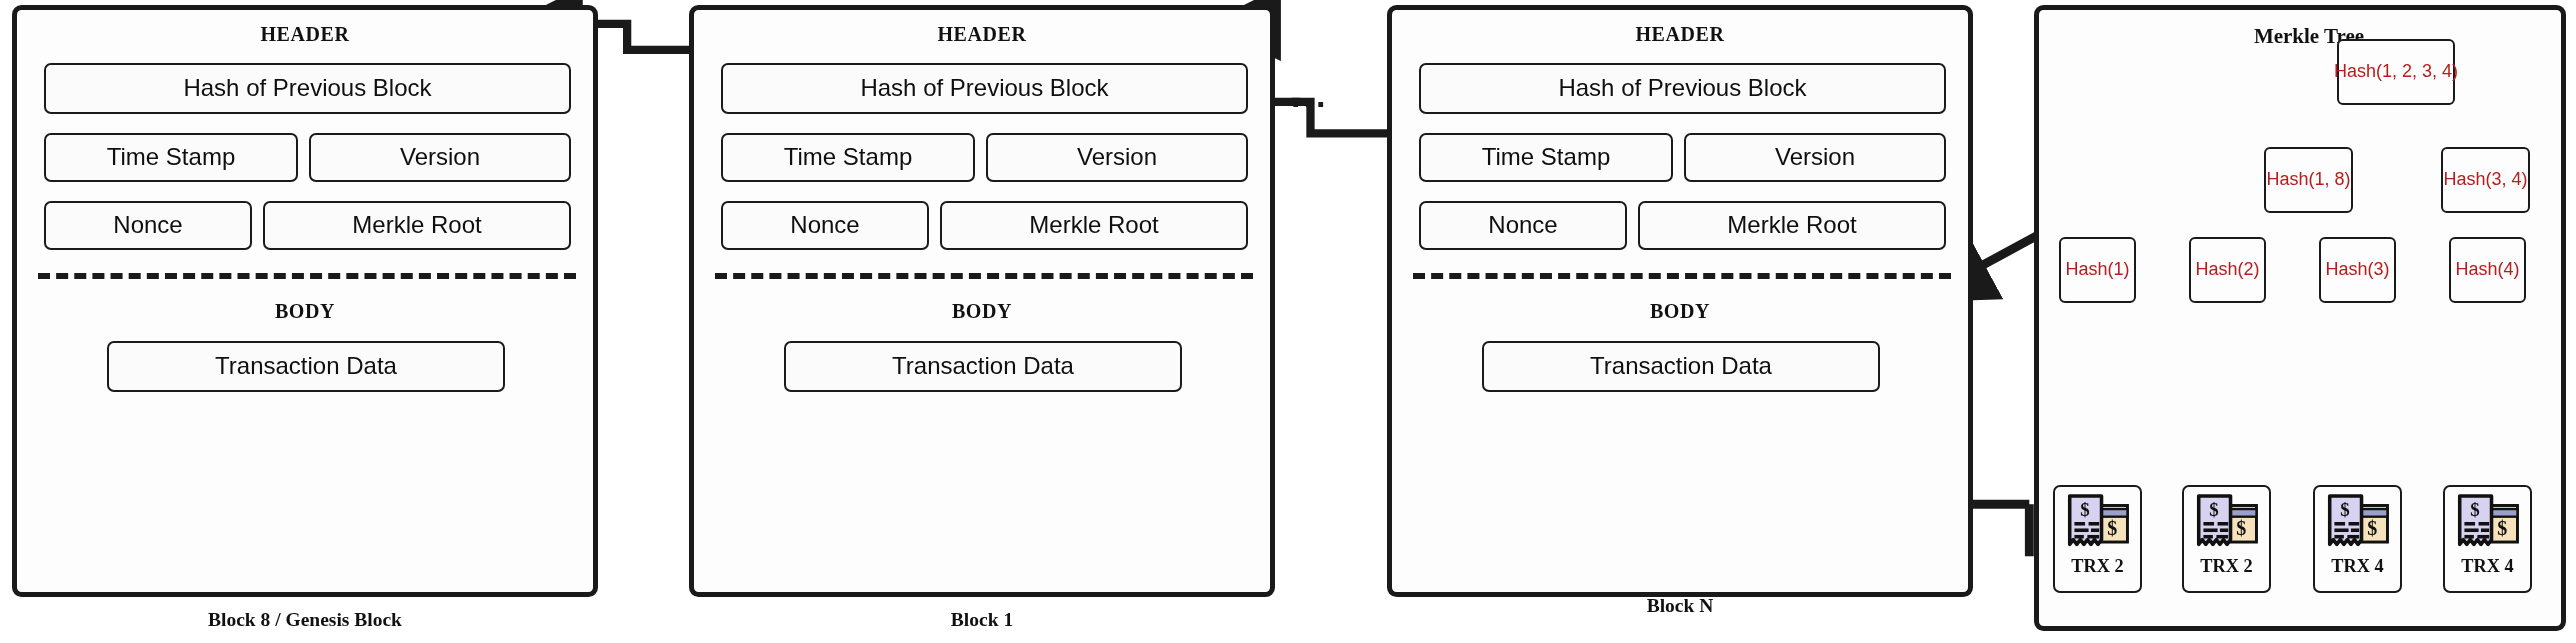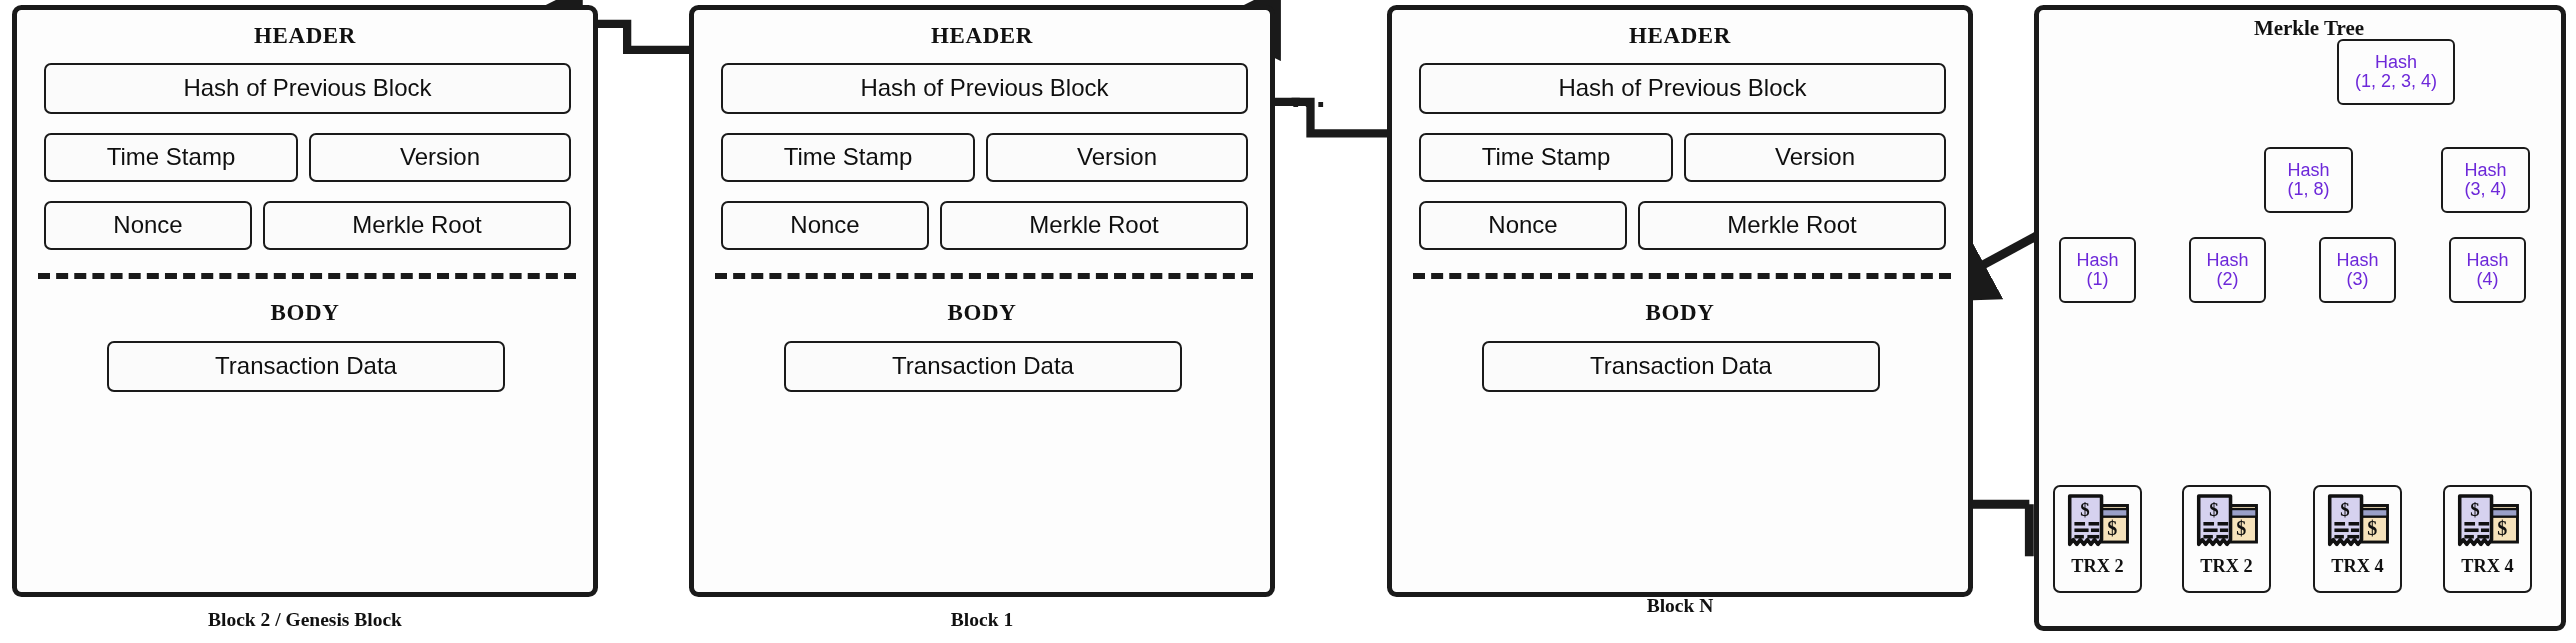--- a/index.html
+++ b/index.html
@@ -28,21 +28,21 @@
     border: 5.3px solid #1a1a1a;
     border-radius: 9.5px;
     background: #fdfdfd;
   }
   .block-title {
     position: absolute;
     left: 0; right: 0;
     text-align: center;
     font-family: "Liberation Serif", serif;
     font-weight: bold;
-    font-size: 23px;
+    font-size: 20px;
     letter-spacing: 0.6px;
     color: #111;
   }
   
   .field {
     position: absolute;
     box-sizing: border-box;
     border: 2.4px solid #1a1a1a;
     border-radius: 7px;
     background: #fbfbfb;
@@ -88,27 +88,27 @@
     font-size: 21px;
     color: #111;
   }
   .hash-node {
     position: absolute;
     box-sizing: border-box;
     border: 2.4px solid #1a1a1a;
     border-radius: 6px;
     background: #fdfdfd;
     display: flex;
-    flex-direction: column;
+    flex-direction: row;
     align-items: center;
     justify-content: center;
     font-family: "Liberation Sans", sans-serif;
     font-size: 18px;
     line-height: 1.06;
-    color: #6d28d9;
+    color: #b91c1c;
     white-space: nowrap;
   }
   .hash-node .l2 { font-size: 18px; }
 
   .trx-node {
     position: absolute;
     box-sizing: border-box;
     border: 2.4px solid #1a1a1a;
     border-radius: 7px;
     background: #fdfdfd;
@@ -209,21 +209,21 @@
     <div class="field" style="left:27px; top:191px; width:208px; height:49px;">Nonce</div>
 
     <div class="field" style="left:246px; top:191px; width:308px; height:49px;">Merkle Root</div>
 
     <div class="divider" style="left:21px; top:263px; width:538px;"></div>
 
     <div class="block-title" style="top:290px;">BODY</div>
 
     <div class="field" style="left:90px; top:331px; width:398px; height:51px;">Transaction Data</div>
   </div>
-  <div class="block-caption" style="left:12px; top:609px; width:586px;">Block 2 / Genesis Block</div>
+  <div class="block-caption" style="left:12px; top:609px; width:586px;">Block 8 / Genesis Block</div>
 
   <div class="block" style="left:689px; top:4.7px; width:586px; height:592px;">
     <div class="block-title" style="top:13px;">HEADER</div>
 
     <div class="field" style="left:27px; top:53px; width:527px; height:51px;">Hash of Previous Block</div>
 
     <div class="field" style="left:27px; top:123px; width:254px; height:49px;">Time Stamp</div>
 
     <div class="field" style="left:292px; top:123px; width:262px; height:49px;">Version</div>
 
@@ -256,21 +256,21 @@
 
     <div class="divider" style="left:21px; top:263px; width:538px;"></div>
 
     <div class="block-title" style="top:290px;">BODY</div>
 
     <div class="field" style="left:90px; top:331px; width:398px; height:51px;">Transaction Data</div>
   </div>
   <div class="block-caption" style="left:1387px; top:595px; width:586px;">Block N</div>
 
   <div class="merkle-panel" style="left:2034px; top:4.7px; width:532px; height:626px;">
-    <div class="merkle-title" style="top:6px;padding-left:18px;">Merkle Tree</div>
+    <div class="merkle-title" style="top:14px;padding-left:18px;">Merkle Tree</div>
   </div>
 
   <div class="hash-node" style="left:2337px; top:39px; width:118px; height:66px;">
     <span>Hash</span>
     <span class="l2">(1, 2, 3, 4)</span>
   </div>
 
   <div class="hash-node" style="left:2264px; top:147px; width:89px; height:66px;">
     <span>Hash</span>
     <span class="l2">(1, 8)</span>

